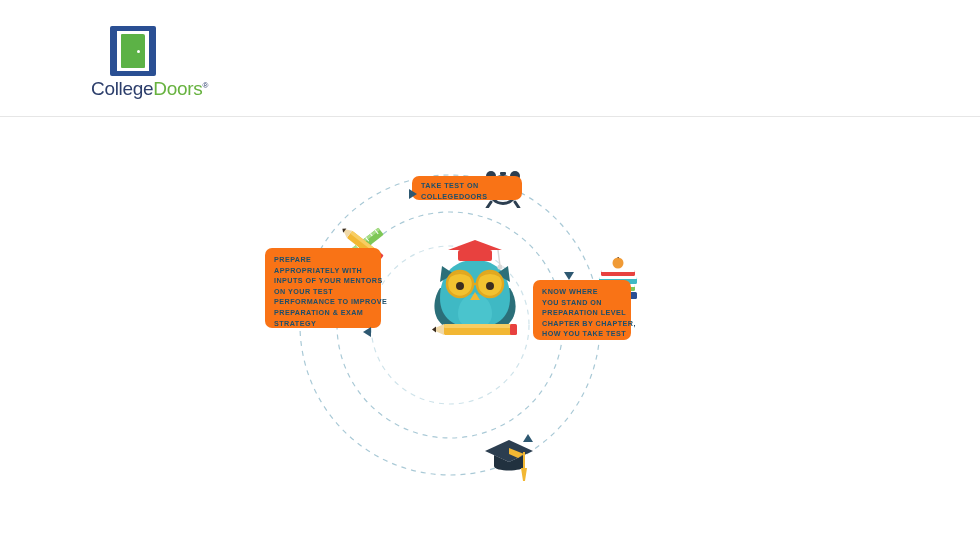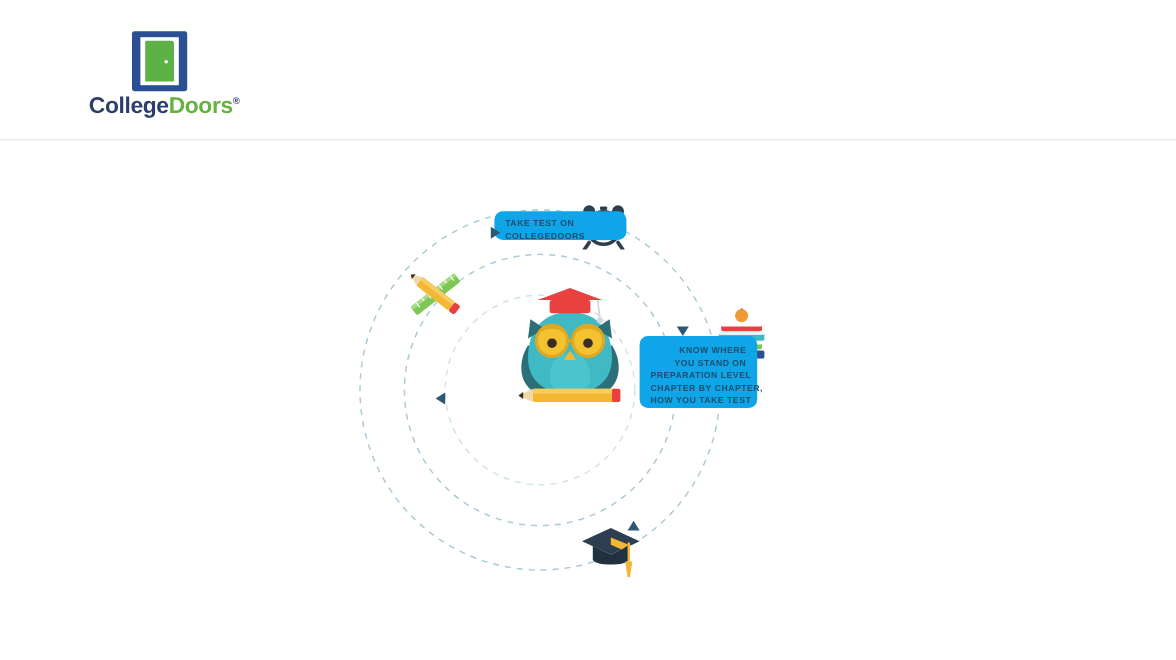--- a/index.html
+++ b/index.html
@@ -36,53 +36,53 @@
   .logo-door{
     position:absolute;left:11px;top:8px;width:24px;height:34px;
     background:#5cb246;
     border-radius:1px 2px 1px 1px;
   }
   .logo-knob{
     position:absolute;left:27px;top:24px;width:3px;height:3px;
     background:#ffffff;border-radius:50%;
   }
   .logo-text{
-    position:absolute;left:0;top:52px;width:125px;
-    font-size:19px;font-weight:bold;letter-spacing:-0.3px;
+    position:absolute;left:17px;top:52px;width:125px;
+    font-size:19px;font-weight:normal;letter-spacing:-0.3px;
     white-space:nowrap;
   }
   .lt-college{color:#2c3e6b;}
   .lt-doors{color:#67b23f;}
   .lt-reg{color:#2c3e6b;font-size:8px;vertical-align:super;}
 
   
   .stage{
     position:absolute;left:240px;top:150px;width:420px;height:350px;
   }
   .stage svg{position:absolute;left:0;top:0;}
 
   
   .box{
     position:absolute;
-    background:#0ea5e9;
+    background:#f97316;
     border-radius:7px;
     color:#1d4f6b;
     font-size:7.2px;
     font-weight:bold;
     letter-spacing:0.45px;
     line-height:10.6px;
     padding:7px 9px;
     box-sizing:border-box;
     text-transform:uppercase;
   }
   .box .line{display:block;white-space:nowrap;}
 
   #box-prepare{left:265px;top:248px;width:116px;height:80px;}
   #box-take-test{left:412px;top:176px;width:110px;height:24px;padding-top:5px;}
-  #box-know-where{left:533px;top:280px;width:98px;height:60px;text-align:right;}
+  #box-know-where{left:533px;top:280px;width:98px;height:60px;}
   #box-appear{left:397px;top:427px;width:126px;height:27px;padding-top:6px;}
 
   
   .arrow{position:absolute;width:0;height:0;}
 
   #arr-top{
     left:409px;top:189px;
     border-left:8px solid #2e5871;
     border-top:5px solid transparent;
     border-bottom:5px solid transparent;
@@ -262,15 +262,24 @@
     <span class="line">Know where</span>
     <span class="line">you stand on</span>
     <span class="line">preparation level</span>
     <span class="line">chapter by chapter,</span>
     <span class="line">how you take test</span>
   </div>
   <div class="arrow" id="arr-right"></div>
 
   <div class="arrow" id="arr-bottom"></div>
 
+  <div class="box" id="box-prepare">
+    <span class="line">Prepare</span>
+    <span class="line">appropriately with</span>
+    <span class="line">inputs of your mentors</span>
+    <span class="line">on your test</span>
+    <span class="line">performance to improve</span>
+    <span class="line">preparation &amp; exam</span>
+    <span class="line">strategy</span>
+  </div>
   <div class="arrow" id="arr-left"></div>
 
 </div>
 
 </body></html>

